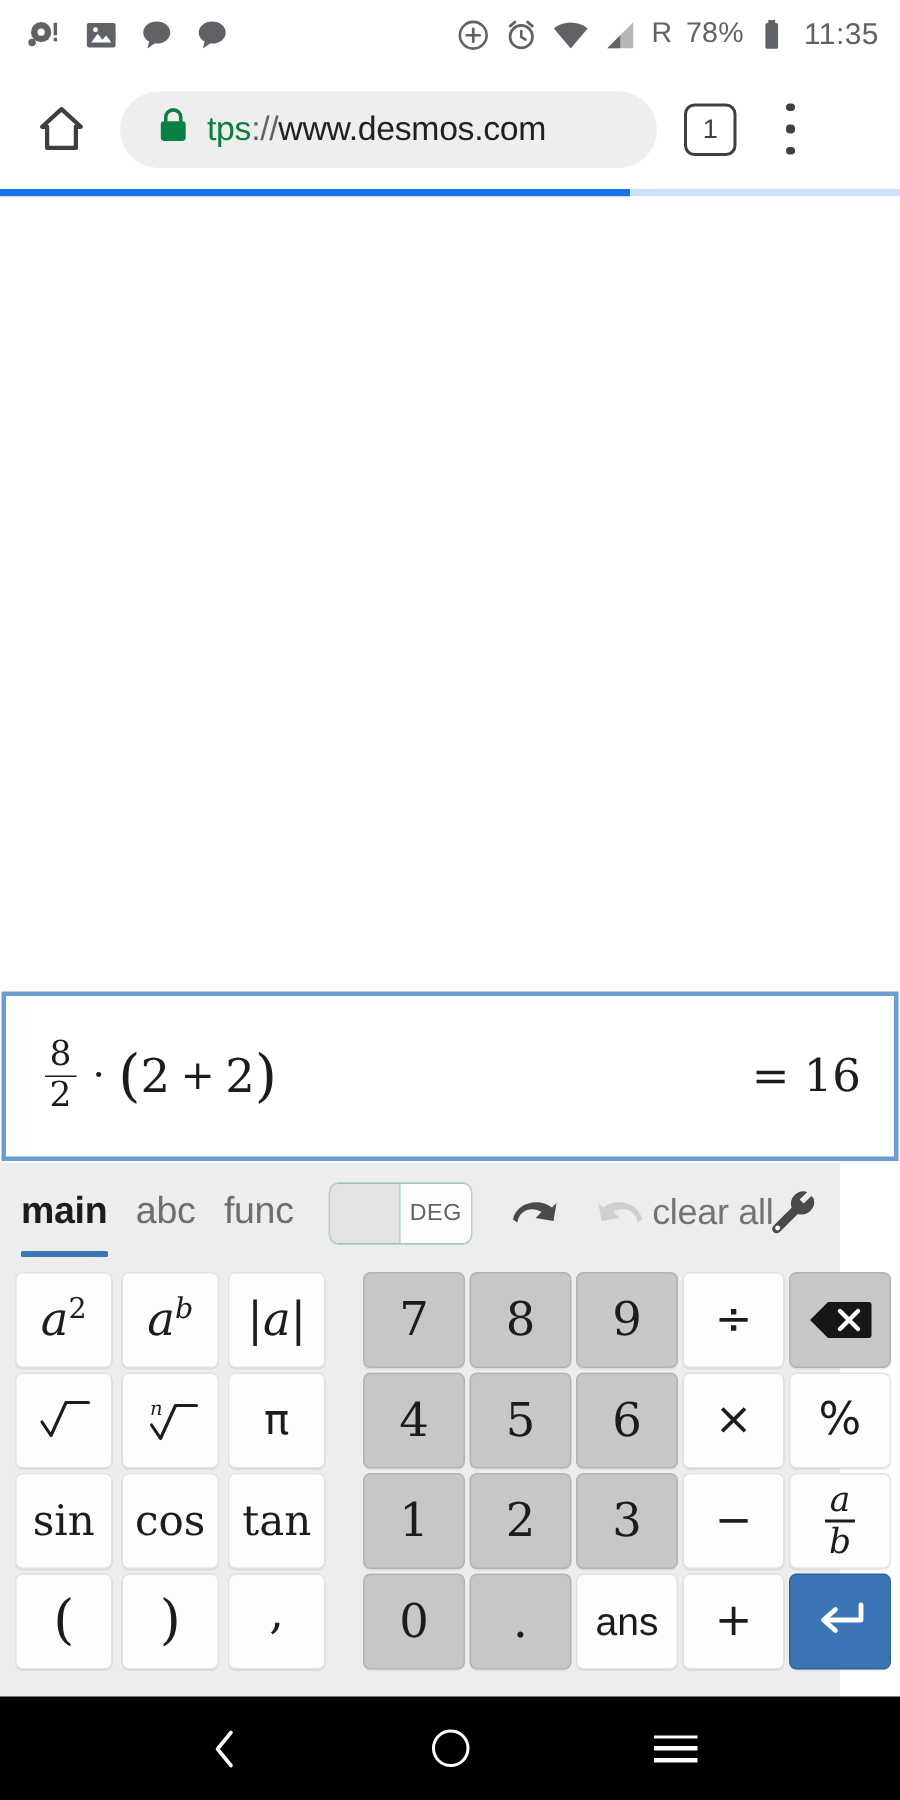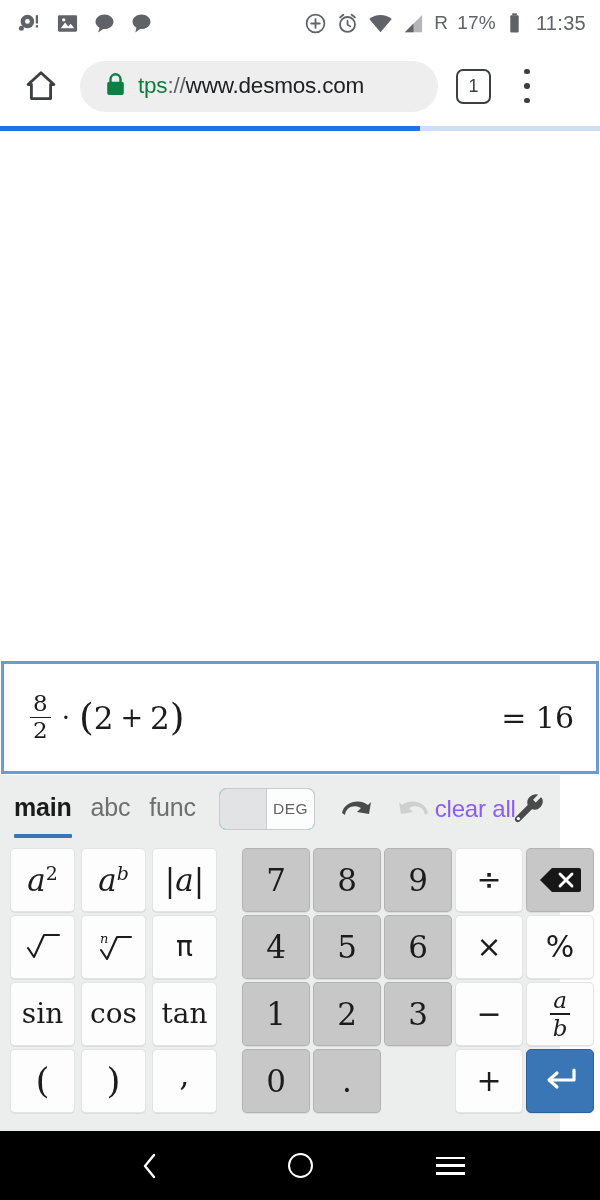--- a/index.html
+++ b/index.html
@@ -121,21 +121,21 @@
     margin-left: 4px; width: 96px; height: 42px; border: 1.4px solid #c9cacb;
     border-radius: 7px; display: flex; overflow: hidden; background: #14b8a6;
   }
   .angletoggle .seg {
     flex: 1; display: flex; align-items: center; justify-content: center;
     font-size: 15.5px; color: #636363; letter-spacing: .4px;
   }
   .angletoggle .seg.on { background: #e2e3e4; color: #8b8b8b; border-right: 1.4px solid #c9cacb; }
   .angletoggle .seg.off { background: #fdfdfd; color: #636363; }
   .tb-ico { margin-left: 20px; display: flex; align-items: center; }
-  .tb-clear { font-size: 24px; color: #8b5cf6; letter-spacing: -.2px; }
+  .tb-clear { font-size: 24px; color: #737373; letter-spacing: -.2px; }
   .tb-wrench { position: absolute; right: 14px; display: flex; align-items: center; }
 
   
   .keys { position: relative; height: 288px; }
   .key {
     position: absolute; border-radius: 5px;
     display: flex; align-items: center; justify-content: center;
     font-family: "DejaVu Serif", "Liberation Serif", serif;
     color: #1c1c1c; border: 1px solid rgba(0,0,0,.10);
     box-shadow: 0 1px 0 rgba(0,0,0,.07);
@@ -217,21 +217,21 @@
             <path d="M12 20.5L1.2 7.6C4.2 5.2 8 3.9 12 3.9s7.8 1.3 10.8 3.7z" fill="#5f6368"></path>
           </svg>
       </span>
       <span class="sb-ico">
         <svg width="23" height="23" viewBox="0 0 24 24">
             <path d="M21 3v18H3z" fill="#b4b6b8"></path>
             <path d="M12 12v9H3z" fill="#5f6368"></path>
           </svg>
       </span>
       <span class="sb-text">R</span>
-      <span class="sb-text">17%</span>
+      <span class="sb-text">78%</span>
       <span class="sb-ico">
         <svg width="19" height="23" viewBox="0 0 14 24">
             <rect x="4.6" y="1.4" width="4.8" height="2.2" fill="#5f6368"></rect>
             <rect x="2.6" y="3.4" width="8.8" height="18" rx="1.1" fill="#5f6368"></rect>
           </svg>
       </span>
       <span class="sb-clock">11:35</span>
     </div>
   </div>
 
@@ -409,20 +409,23 @@
             <span class="bar"></span>
             <span>b</span>
           </span>
         </div>
         <div class="key gray" style="left: 242px; top: 206px; width: 68px; height: 64px;">
           <span class="lbl">0</span>
         </div>
         <div class="key gray" style="left: 313px; top: 206px; width: 68px; height: 64px;">
           <span class="lbl">.</span>
         </div>
+        <div class="key white" style="left: 384px; top: 206px; width: 68px; height: 64px;">
+          <span class="lbl ans">ans</span>
+        </div>
         <div class="key white" style="left: 455px; top: 206px; width: 68px; height: 64px;">
           <span class="lbl op">+</span>
         </div>
         <div class="key blue" style="left: 526px; top: 206px; width: 68px; height: 64px;">
           <svg width="44" height="32" viewBox="0 0 44 32">
             <path d="M36 5v10H12" fill="none" stroke="#fff" stroke-width="3.2" stroke-linecap="round" stroke-linejoin="round"></path>
             <path d="M19 8l-8 7 8 7" fill="none" stroke="#fff" stroke-width="3.2" stroke-linecap="round" stroke-linejoin="round"></path>
           </svg>
         </div>
       </div>

